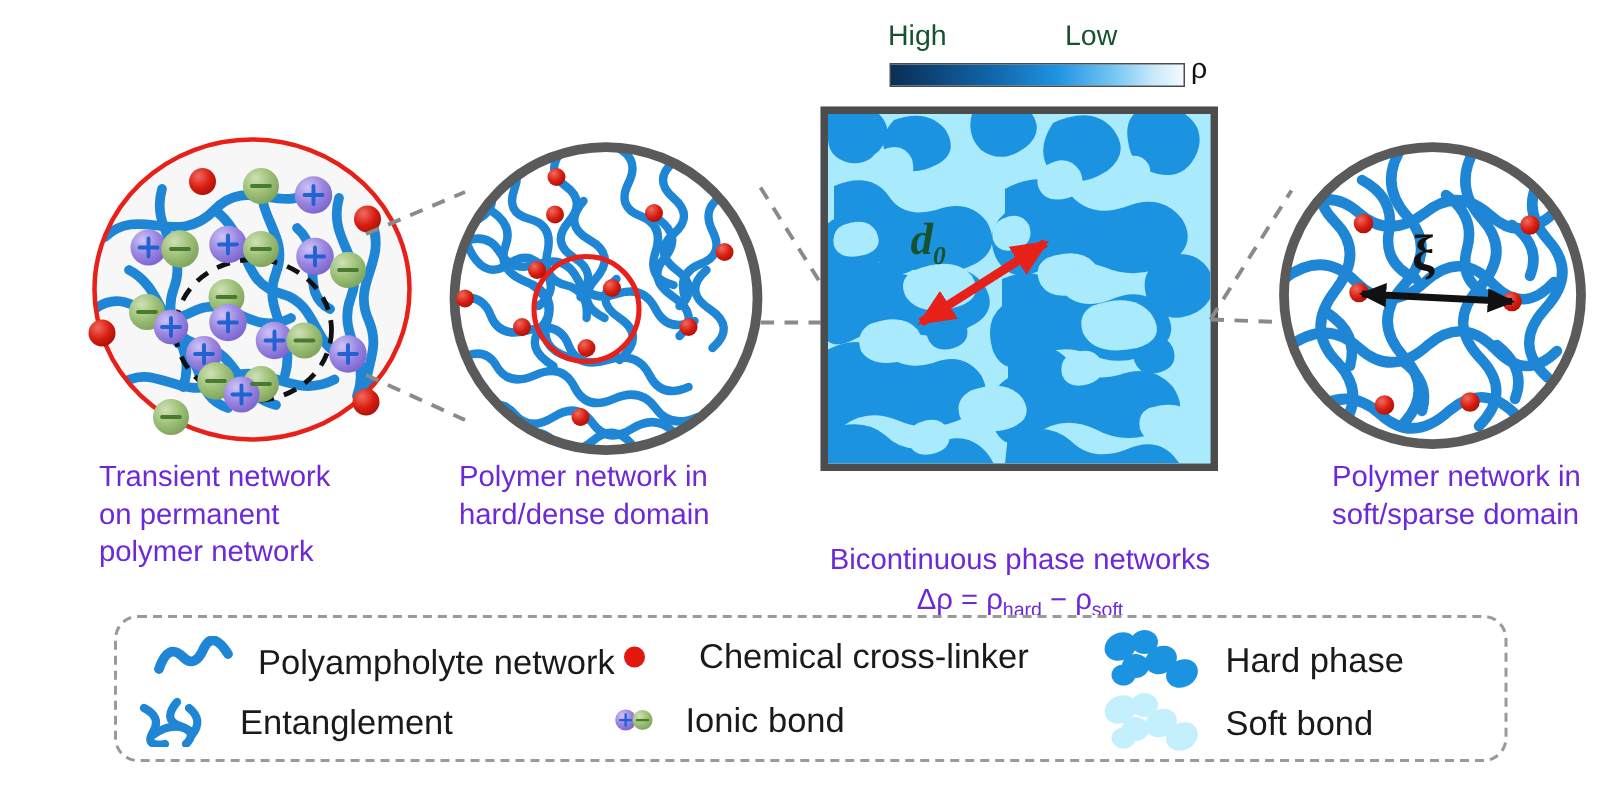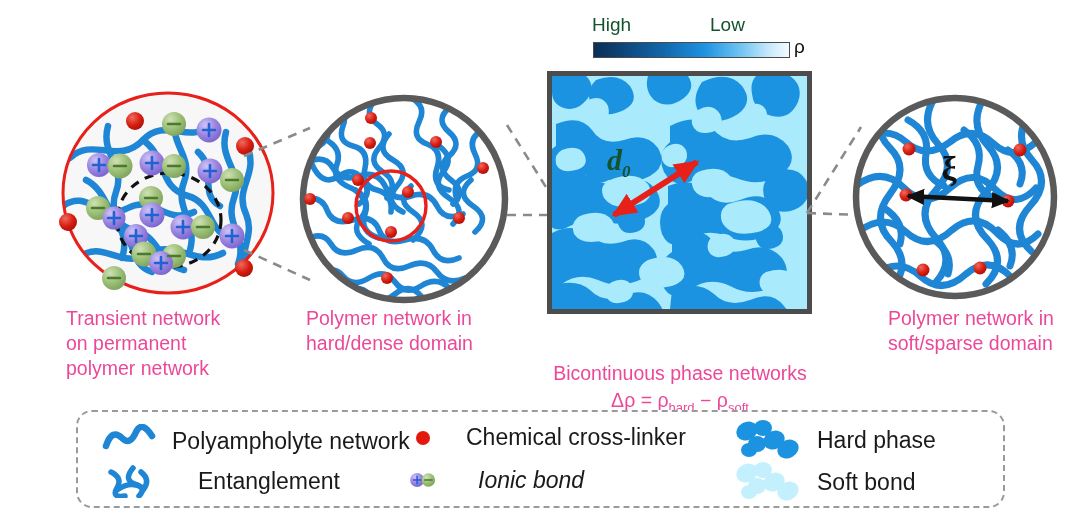--- a/index.html
+++ b/index.html
@@ -23,36 +23,36 @@
   #phase-svg{display:block;width:100%;height:100%;}
   #d0-label{position:absolute;left:607px;top:143px;font-family:"Liberation Serif","DejaVu Serif",serif;
             font-style:italic;font-weight:700;font-size:30px;color:#14532d;}
   #d0-label sub{font-size:17px;}
 
   
   .circle-panel{position:absolute;}
   .circle-svg{display:block;}
 
   
-  .caption{position:absolute;font-size:19.5px;line-height:25px;color:#ec4899;white-space:pre-line;}
+  .caption{position:absolute;font-size:19.5px;line-height:25px;color:#6d28d9;white-space:pre-line;}
   #cap-1{left:66px;top:306px;}
   #cap-2{left:306px;top:306px;}
   #cap-3{left:545px;top:336px;width:270px;text-align:center;}
   #cap-4{left:888px;top:306px;}
   #cap-3 .eq{display:block;margin-top:2px;}
   .eq sub{font-size:13px;}
 
   
   #legend{position:absolute;left:76px;top:410px;width:929px;height:98px;
           border:2.5px dashed #9a9a9a;border-radius:16px;box-sizing:border-box;background:#fff;}
   .legend-row{position:absolute;display:flex;align-items:center;}
   .legend-text{font-size:23px;color:#1a1a1a;white-space:nowrap;}
   .legend-ico{display:flex;align-items:center;justify-content:center;}
   #lg-c1r1{left:22px;top:12px;}
-  #lg-c1r2{left:25px;top:52px;gap:23px;}
+  #lg-c1r2{left:10px;top:52px;}
   #lg-c2r1{left:330px;top:12px;}
   #lg-c2r2{left:330px;top:52px;}
   #lg-c3r1{left:655px;top:6px;}
   #lg-c3r2{left:655px;top:48px;}
   .dotred{width:14px;height:14px;border-radius:50%;background:#e2180f;}
 </style>
 </head>
 <body>
 
 <div id="stage">
@@ -376,21 +376,21 @@
 
     <div class="legend-row" id="lg-c2r2">
       <span class="legend-ico" style="width:30px;">
         <svg width="56" height="32" viewBox="0 0 56 32">
           <circle cx="17" cy="16" r="13" fill="url(#gCat)"></circle>
           <circle cx="38" cy="16" r="12.5" fill="url(#gAni)"></circle>
           <path d="M10 16h14 M17 9v14" stroke="#1b5fd0" stroke-width="2.8" stroke-linecap="round"></path>
           <path d="M31 16h14" stroke="#4a7a2e" stroke-width="2.8" stroke-linecap="round"></path>
         </svg>
       </span>
-      <span class="legend-text" style="margin-left:40px;font-style:italic;">Ionic bond</span>
+      <span class="legend-text" style="margin-left:19px;">Ionic bond</span>
     </div>
 
     <div class="legend-row" id="lg-c3r1">
       <span class="legend-ico">
         <svg width="70" height="44" viewBox="0 0 70 44">
           <g fill="#1b93e0">
             <ellipse cx="14" cy="13" rx="11" ry="9" transform="rotate(-28 14 13)"></ellipse>
             <ellipse cx="30" cy="10" rx="9" ry="8"></ellipse>
             <ellipse cx="24" cy="26" rx="9" ry="8"></ellipse>
             <ellipse cx="41" cy="22" rx="11" ry="9" transform="rotate(-28 41 22)"></ellipse>

